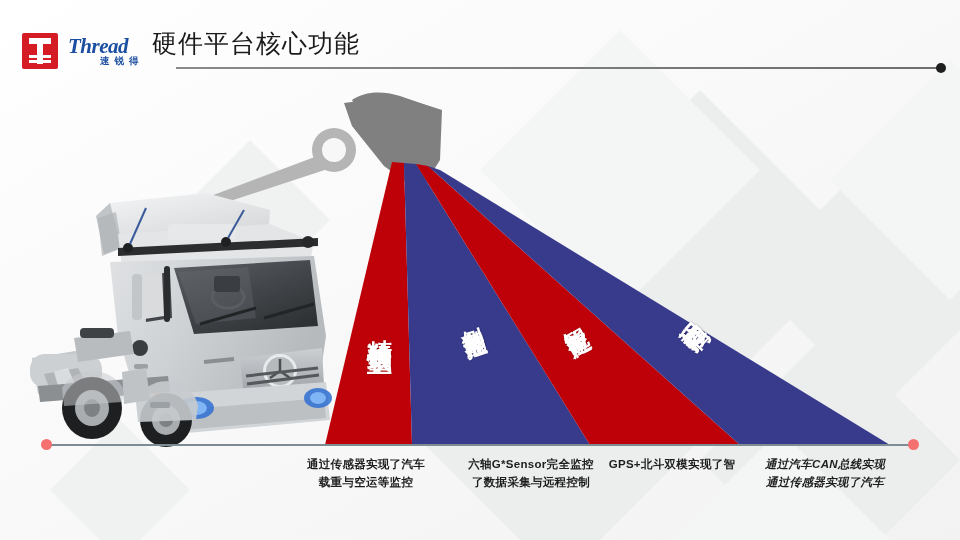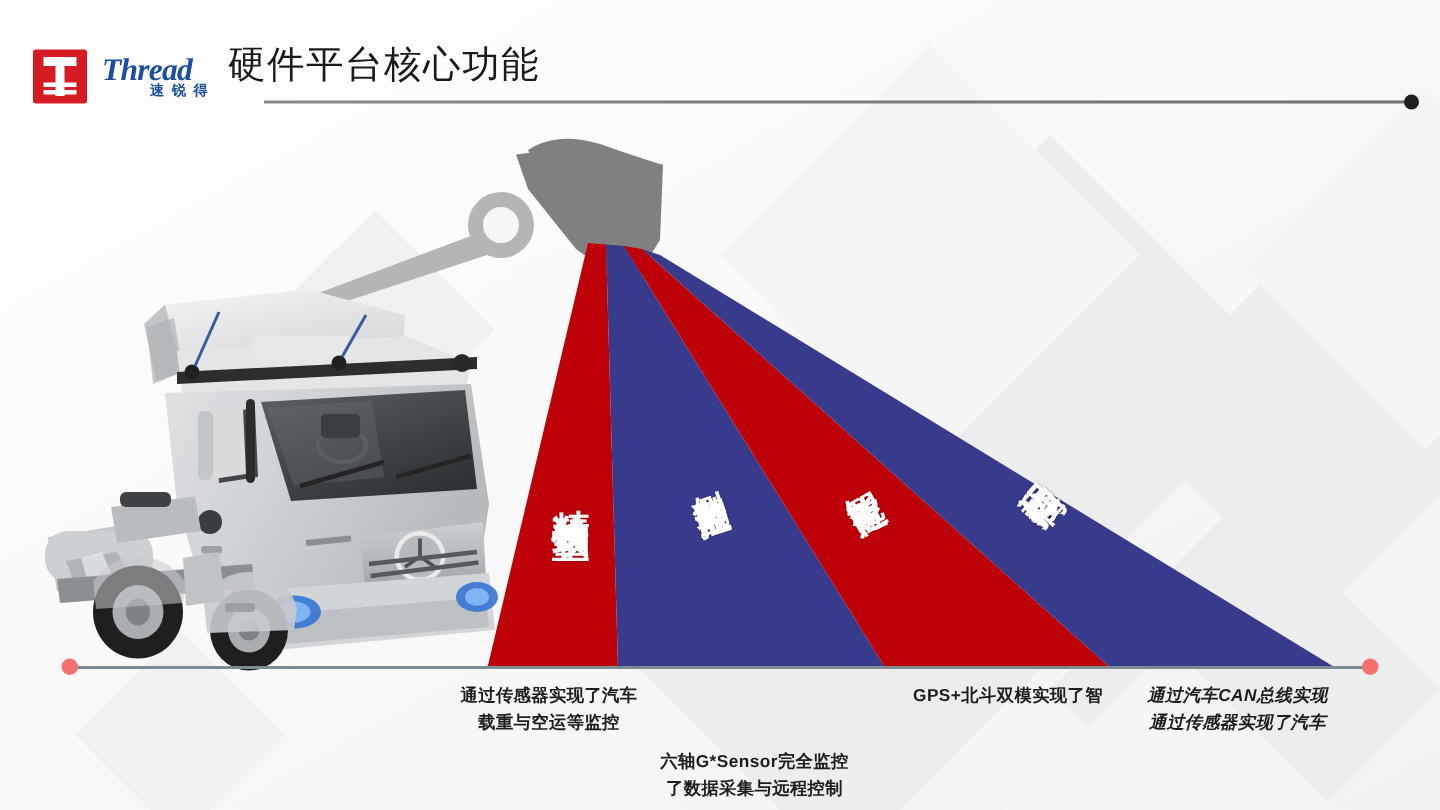--- a/index.html
+++ b/index.html
@@ -94,21 +94,21 @@
   #base-dot-left { left:41px; }
   #base-dot-right { left:908px; }
 
   
   .caption {
     position:absolute; top:456px; width:170px; z-index:8;
     text-align:center; font-size:11.5px; font-weight:bold;
     color:#1d1d1d; line-height:1.55; letter-spacing:.3px;
   }
   #caption-1 { left:281px; }
-  #caption-2 { left:418px;margin-top:44px; }
+  #caption-2 { left:446px; }
   #caption-3 { left:587px; }
   #caption-4 { left:740px;font-style:italic; }
 
   
   #truck { position:absolute; left:18px; top:176px; width:350px; height:272px; z-index:3; }
 </style>
 </head>
 <body>
 
 <svg id="bg-watermark" viewBox="0 0 960 540" preserveAspectRatio="none">

